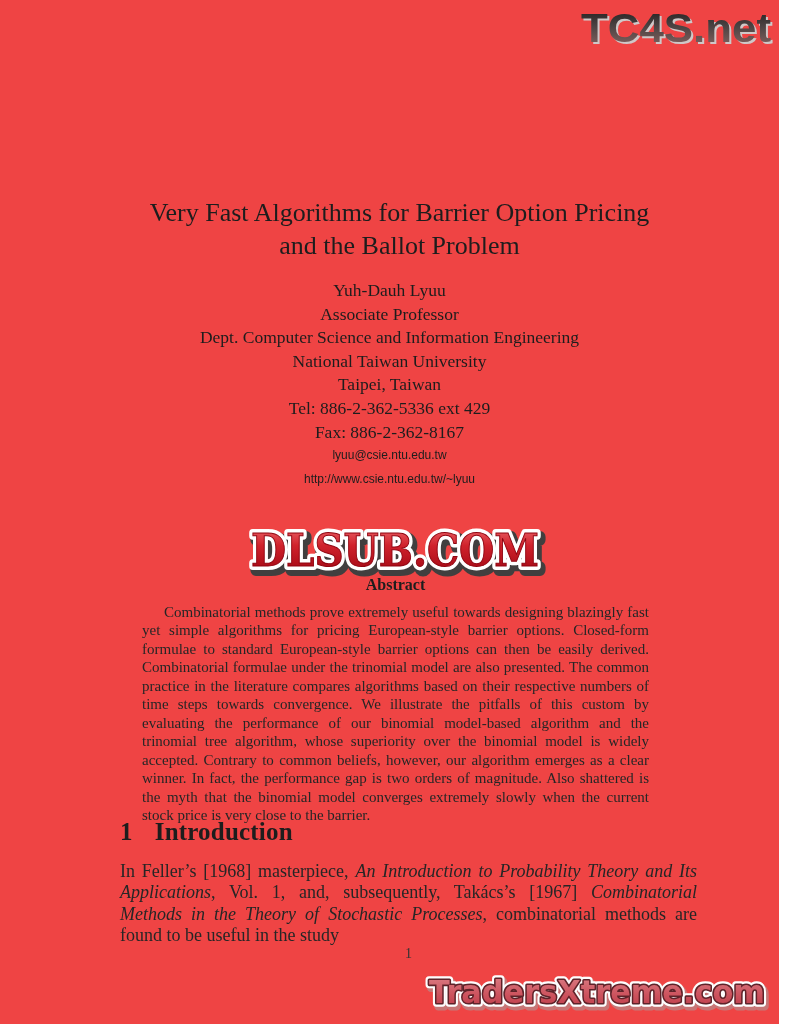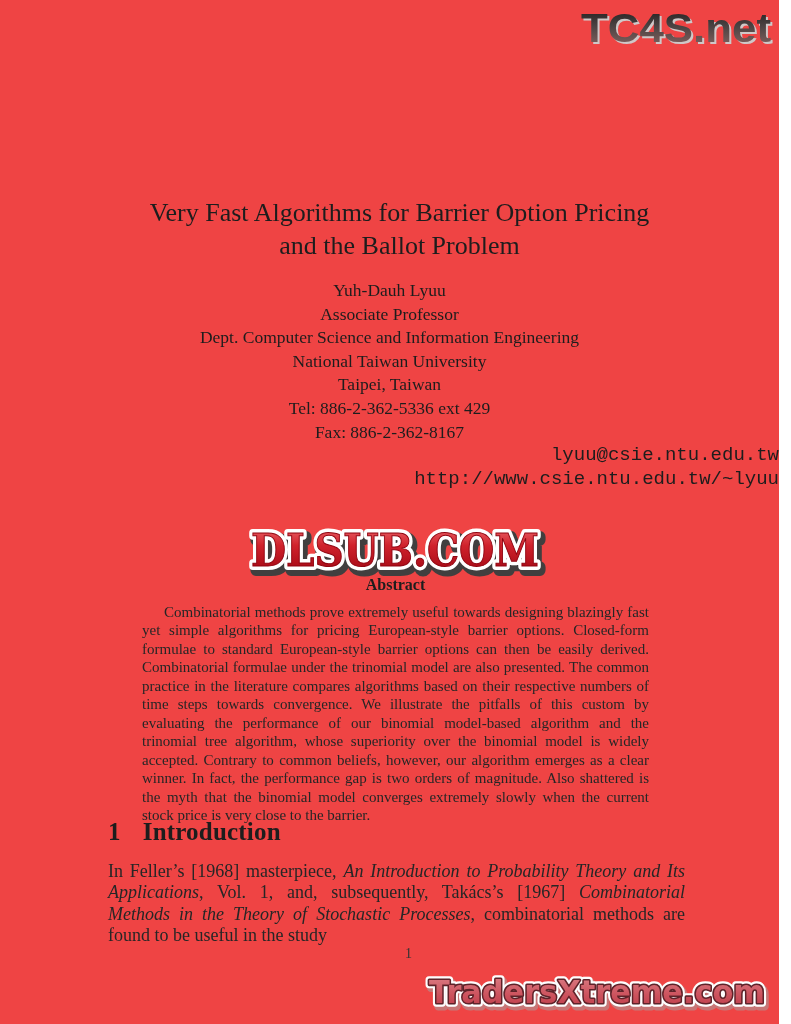--- a/index.html
+++ b/index.html
@@ -14,33 +14,33 @@
   
   .titleblock{
     position:absolute;top:196px;left:0;width:100%;box-sizing:border-box;
     padding-left:20px;text-align:center;font-size:26px;line-height:33px;color:#1d1d1d;
   }
   .authors{
     position:absolute;top:279px;left:0;width:100%;box-sizing:border-box;
     text-align:center;font-size:17.5px;line-height:23.6px;color:#1d1d1d;
   }
   .authors .mono{
-    font-family:Liberation Mono, monospace;font-size:19px;text-align:right;
+    font-family:Liberation Sans, sans-serif;font-size:12px;
   }
   
   .abstract{position:absolute;top:576px;left:142px;width:507px;}
   .abstract h3{
     margin:0;text-align:center;font-size:16px;font-weight:bold;color:#1d1d1d;
   }
   .abstract p{
     margin:9px 0 0 0;font-size:15px;line-height:18.45px;text-align:justify;
     text-indent:22px;color:#262626;
   }
   
-  .section{position:absolute;top:818px;left:108px;width:577px;}
+  .section{position:absolute;top:818px;left:120px;width:577px;}
   .section h2{
     margin:0;font-size:25px;font-weight:bold;color:#1d1d1d;letter-spacing:.2px;
   }
   .section h2 .secnum{margin-right:22px;}
   .section p{
     margin:15px 0 4px 0;font-size:18px;line-height:21.4px;text-align:justify;color:#262626;
   }
   .section p em{font-style:italic;}
   
   .pagenum{

